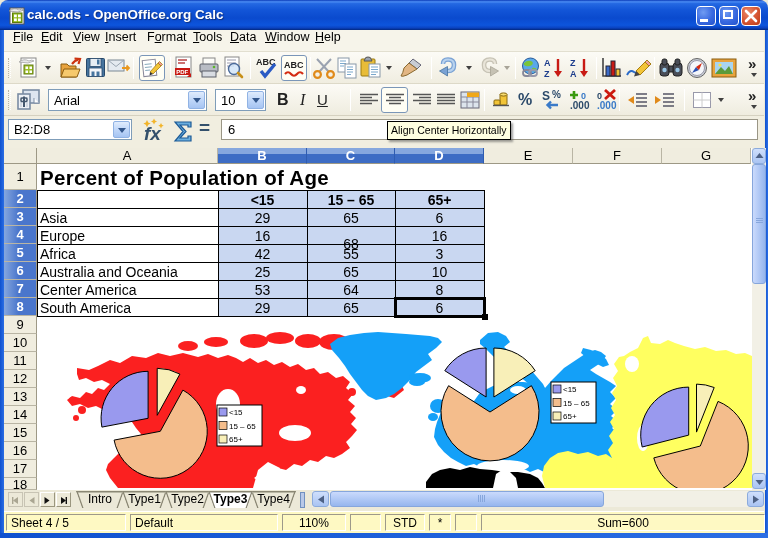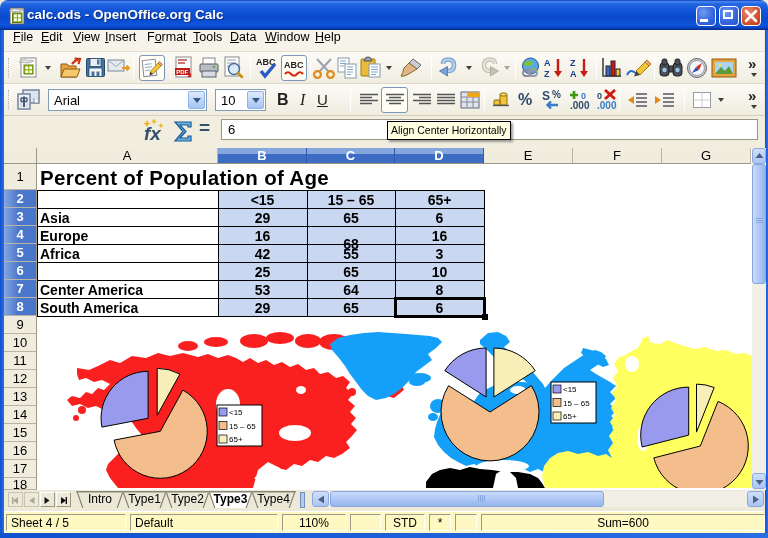--- a/index.html
+++ b/index.html
@@ -31,21 +31,21 @@
 #fbar { position:absolute; left:4px; top:116px; width:760px; height:32px; background:#f1eee0; }
 .combo { position:absolute; background:#fff; border:1px solid #7f9db9; font-size:13px;padding-left:12px; }
 .combo .cbtn { position:absolute; right:1px; top:1px; bottom:1px; width:17px; background:linear-gradient(180deg,#e0ecfd 0%,#c0d7f9 50%,#a6c4f2 100%); border:1px solid #91b3e4; border-radius:2px; }
 .cbtn:after { content:""; position:absolute; left:4px; top:6px; border-left:4px solid transparent; border-right:4px solid transparent; border-top:5px solid #33578c; }
 
 #sheet { position:absolute; left:4px; top:148px; width:762px; height:342px; background:#fff; overflow:hidden; }
 .colhdr { position:absolute; top:0; height:16px; background:#f0eddf; border-right:1px solid #b9b5a4; border-bottom:1px solid #9d9885; font-size:13px; text-align:center; line-height:16px; color:#000; }
 .colhdr.sel { background:linear-gradient(180deg,#86a7de 0%,#86a7de 38%,#3d6cc4 40%,#3d6cc4 100%); color:#fff; font-weight:bold; border-right:1px solid #2f5cb0; }
 .rowhdr { position:absolute; left:0; width:33px; background:#f0eddf; border-right:1px solid #9d9885; border-bottom:1px solid #b9b5a4; font-size:13px; text-align:center; color:#000; }
 .rowhdr.sel { background:linear-gradient(90deg,#86a7de,#4a76cc 45%); color:#fff; font-weight:bold; }
-.cell { position:absolute; font-size:14px; color:#000; white-space:nowrap;font-weight:bold; }
+.cell { position:absolute; font-size:14px; color:#000; white-space:nowrap; }
 .num { text-align:center; }
 
 .sbbtn { position:absolute; background:linear-gradient(180deg,#cfdffc,#aac4f2); border:1px solid #8cabdc; border-radius:3px; }
 .sbthumb { background:linear-gradient(90deg,#cadafc,#96b6ee); border:1px solid #86a6dc; border-radius:3px; position:absolute; }
 .sbthumbh { background:linear-gradient(180deg,#cadafc,#96b6ee); border:1px solid #86a6dc; border-radius:3px; position:absolute; }
 .sbtrack { position:absolute; background:#f2f0e6; }
 
 #tabbar { position:absolute; left:4px; top:490px; width:760px; height:21px; background:#ece9d8; }
 .tab { position:absolute; top:1px; height:17px; background:#ebe8d7; font-size:12px; text-align:center; line-height:16px; clip-path:polygon(6px 100%, 0 0, 100% 0, calc(100% - 6px) 100%); box-shadow:inset 0 1.5px 0 #8a8774; }
 .tab:before { content:""; position:absolute; inset:0; clip-path:polygon(6px 100%, 0 0, 1.5px 0, 7.5px 100%); background:#8a8774; }
@@ -381,20 +381,24 @@
       <rect x="1.5" y="1.5" width="17" height="15" fill="#fff" stroke="#99a"></rect>
       <path d="M1.5 9 H18.5 M10 1.5 V16.5" stroke="#ccc" stroke-width="1"></path>
     </svg>
     <div class="ddarrow" style="left:714px;top:14px"></div>
 
     <div class="abs" style="left:744px;top:3px;font-size:15px;font-weight:bold;color:#222">»</div>
     <div class="ddarrow" style="left:747px;top:21px"></div>
   </div>
 
   <div id="fbar">
+    <div class="combo" style="left:4px;top:3px;width:124px;height:21px">
+      <span style="position:absolute;left:5px;top:2px">B2:D8</span>
+      <div class="cbtn"></div>
+    </div>
 
     <svg class="abs" style="left:136px;top:2px" width="30" height="26" viewBox="0 0 30 26">
       <text x="4" y="22" font-size="19" font-style="italic" font-weight="bold" fill="#33506c" font-family="Liberation Serif,serif">fx</text>
       <path d="M7 2 l1.2 2.4 2.4 1.2 -2.4 1.2 -1.2 2.4 -1.2-2.4 -2.4-1.2 2.4-1.2 Z" fill="#f2b42a"></path>
       <path d="M14 0.5 l1 2 2 1 -2 1 -1 2 -1-2 -2-1 2-1 Z" fill="#f2b42a"></path>
       <path d="M21 5 l0.9 1.8 1.8 0.9 -1.8 0.9 -0.9 1.8 -0.9-1.8 -1.8-0.9 1.8-0.9 Z" fill="#f2b42a"></path>
     </svg>
 
     <svg class="abs" style="left:168px;top:4px" width="24" height="24" viewBox="0 0 24 24">
       <path d="M3 2 H19 V7 H16 V5 H8 L14 11.5 L8 18 H16 V16 H19 V21 H3 L11 11.5 Z" fill="#6aaede" stroke="#1c5a96" stroke-width="1.2"></path>
@@ -453,20 +457,21 @@
     <div class="abs" style="left:303px;top:42px;width:1px;height:127px;background:#000"></div>
     <div class="abs" style="left:391px;top:42px;width:1px;height:127px;background:#000"></div>
 
     <div class="cell" style="left:36px;top:18px;font-size:20.5px;font-weight:bold;letter-spacing:0.3px">Percent of Population of Age</div>
     <div class="cell num" style="left:214px;top:44px;width:89px;font-weight:bold">&lt;15</div>
     <div class="cell num" style="left:303px;top:44px;width:88px;font-weight:bold">15 – 65</div>
     <div class="cell num" style="left:391px;top:44px;width:89px;font-weight:bold">65+</div>
     <div class="cell" style="left:36px;top:62px">Asia</div>
     <div class="cell" style="left:36px;top:80px">Europe</div>
     <div class="cell" style="left:36px;top:98px">Africa</div>
+    <div class="cell" style="left:36px;top:116px">Australia and Oceania</div>
     <div class="cell" style="left:36px;top:134px">Center America</div>
     <div class="cell" style="left:36px;top:152px">South America</div>
     <div class="cell num" style="left:214px;top:62px;width:89px">29</div>
     <div class="cell num" style="left:303px;top:62px;width:88px">65</div>
     <div class="cell num" style="left:391px;top:62px;width:89px">6</div>
     <div class="cell num" style="left:214px;top:80px;width:89px">16</div>
     <div class="cell num" style="left:303px;top:88px;width:88px">68</div>
     <div class="cell num" style="left:391px;top:80px;width:89px">16</div>
     <div class="cell num" style="left:214px;top:98px;width:89px">42</div>
     <div class="cell num" style="left:303px;top:98px;width:88px">55</div>

